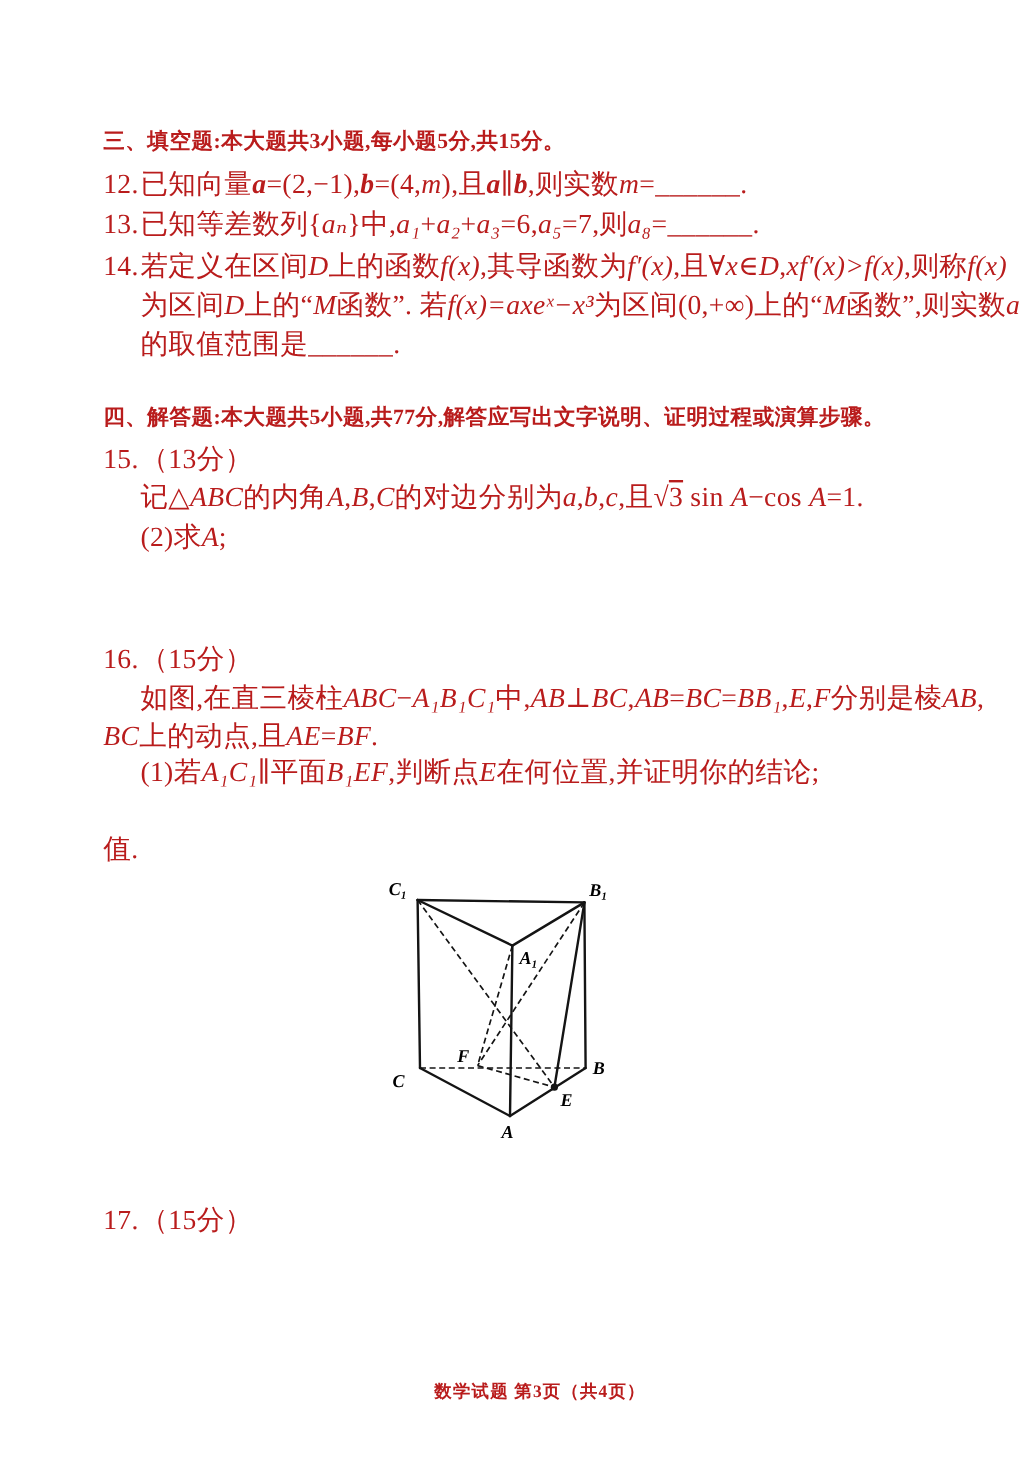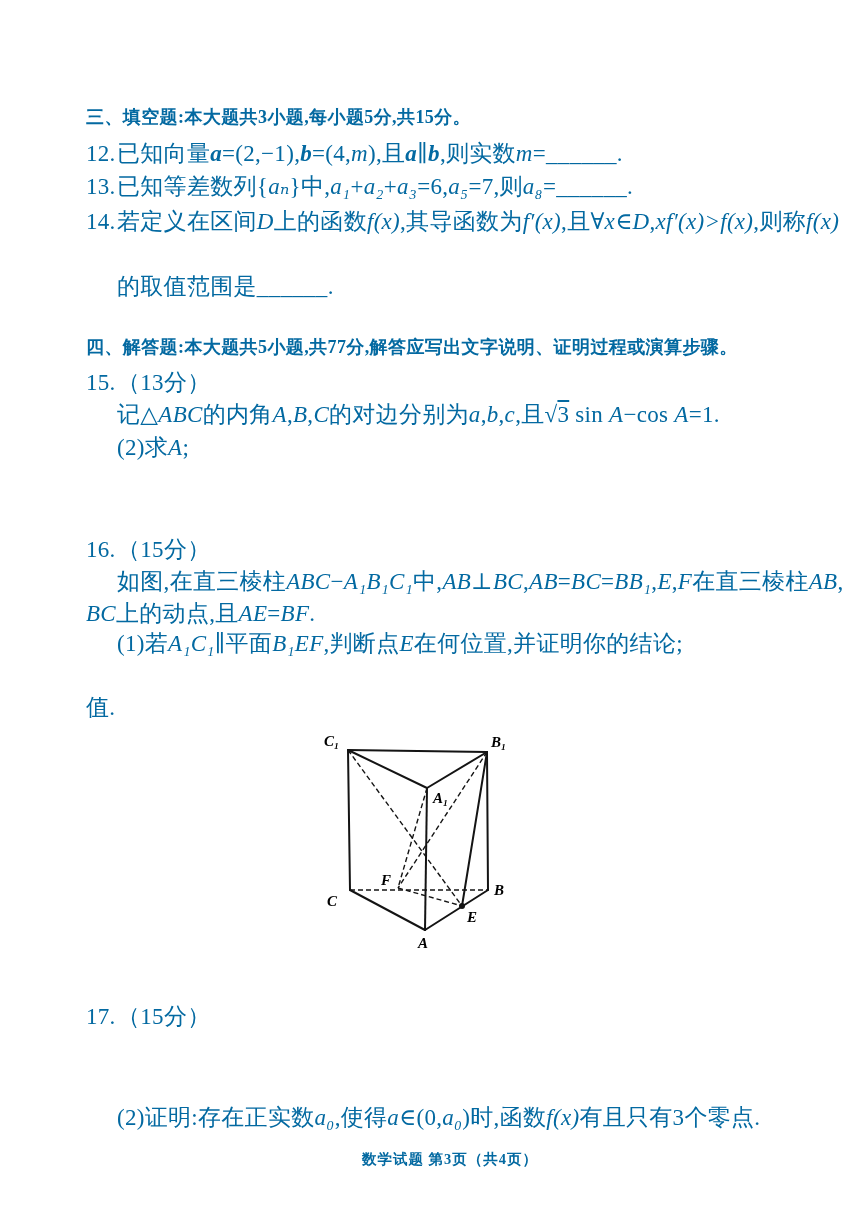--- a/index.html
+++ b/index.html
@@ -1,18 +1,18 @@
 <!DOCTYPE html>
 <html><head>
 <meta charset="utf-8">
 <style>
   html,body{margin:0;padding:0;background:#ffffff;}
   .page{
     position:relative;width:860px;height:1214px;background:#ffffff;
-    color:#0369a1;font-family:"Liberation Serif","DejaVu Serif","DejaVu Sans",serif;
+    color:#b91c1c;font-family:"Liberation Serif","DejaVu Serif","DejaVu Sans",serif;
     overflow:hidden;
   }
   .ln{position:absolute;white-space:nowrap;font-size:23px;line-height:1.3;letter-spacing:.3px;}
   .hd{font-weight:bold;font-size:18px;letter-spacing:.4px;}
   .num{display:inline-block;min-width:31px;}
   .ln i{font-style:italic;}
   .v{font-weight:bold;}
   .rad{text-decoration:overline;}
   .footer{position:absolute;left:0;width:860px;box-sizing:border-box;padding-left:40px;
     text-align:center;font-weight:bold;font-size:14.5px;letter-spacing:1px;top:1150px;}
@@ -31,34 +31,35 @@
     <span class="num">12.</span><span><span>已知向量</span><i class="v">a</i><span>=(2,−1),</span><i class="v">b</i><span>=(4,</span><i>m</i><span>),且</span><i class="v">a</i><span>∥</span><i class="v">b</i><span>,则实数</span><i>m</i><span>=</span><span>______</span><span>.</span></span>
   </div>
 
   <div class="ln" style="left:86px;top:172px">
     <span class="num">13.</span><span><span>已知等差数列{</span><i>aₙ</i><span>}中,</span><i>a₁</i><span>+</span><i>a₂</i><span>+</span><i>a₃</i><span>=6,</span><i>a₅</i><span>=7,则</span><i>a₈</i><span>=</span><span>______</span><span>.</span></span>
   </div>
 
   <div class="ln" style="left:86px;top:207px">
     <span class="num">14.</span><span><span>若定义在区间</span><i>D</i><span>上的函数</span><i>f(x)</i><span>,其导函数为</span><i>f′(x)</i><span>,且∀</span><i>x</i><span>∈</span><i>D</i><span>,</span><i>xf′(x)&gt;f(x)</i><span>,则称</span><i>f(x)</i></span>
   </div>
+  <div class="ln" style="left:117px;top:240px"><span>为区间</span><i>D</i><span>上的“</span><i>M</i><span>函数”. 若</span><i>f(x)=axeˣ−x³</i><span>为区间(0,+∞)上的“</span><i>M</i><span>函数”,则实数</span><i>a</i></div>
   <div class="ln" style="left:117px;top:272px"><span>的取值范围是</span><span>______</span><span>.</span></div>
 
   <div class="ln hd" style="left:86px;top:336px">四、解答题:本大题共5小题,共77分,解答应写出文字说明、证明过程或演算步骤。</div>
 
   <div class="ln" style="left:86px;top:368px">
     <span class="num">15.</span><span>（13分）</span>
   </div>
   <div class="ln" style="left:117px;top:400px"><span>记△</span><i>ABC</i><span>的内角</span><i>A</i><span>,</span><i>B</i><span>,</span><i>C</i><span>的对边分别为</span><i>a</i><span>,</span><i>b</i><span>,</span><i>c</i><span>,且</span><span>√</span><span class="rad">3</span><span> sin </span><i>A</i><span>−cos </span><i>A</i><span>=1.</span></div>
   <div class="ln" style="left:117px;top:433px"><span>(2)求</span><i>A</i><span>;</span></div>
 
   <div class="ln" style="left:86px;top:535px">
     <span class="num">16.</span><span>（15分）</span>
   </div>
-  <div class="ln" style="left:117px;top:567px"><span>如图,在直三棱柱</span><i>ABC</i><span>−</span><i>A₁B₁C₁</i><span>中,</span><i>AB</i><span>⊥</span><i>BC</i><span>,</span><i>AB</i><span>=</span><i>BC</i><span>=</span><i>BB₁</i><span>,</span><i>E</i><span>,</span><i>F</i><span>在直三棱柱</span><i>AB</i><span>,</span></div>
+  <div class="ln" style="left:117px;top:567px"><span>如图,在直三棱柱</span><i>ABC</i><span>−</span><i>A₁B₁C₁</i><span>中,</span><i>AB</i><span>⊥</span><i>BC</i><span>,</span><i>AB</i><span>=</span><i>BC</i><span>=</span><i>BB₁</i><span>,</span><i>E</i><span>,</span><i>F</i><span>分别是棱</span><i>AB</i><span>,</span></div>
   <div class="ln" style="left:86px;top:599px"><i>BC</i><span>上的动点,且</span><i>AE</i><span>=</span><i>BF</i><span>.</span></div>
   <div class="ln" style="left:117px;top:629px"><span>(1)若</span><i>A₁C₁</i><span>∥平面</span><i>B₁EF</i><span>,判断点</span><i>E</i><span>在何位置,并证明你的结论;</span></div>
   <div class="ln" style="left:86px;top:693px"><span>值.</span></div>
 
   <svg class="fig" width="240" height="235" viewBox="0 0 240 235">
 
     <g stroke="#141414" stroke-width="1.4" stroke-dasharray="5,3" fill="none">
       <line x1="50" y1="165" x2="188" y2="165"></line>
       <line x1="48" y1="25" x2="162" y2="181"></line>
       <line x1="187" y1="27" x2="98" y2="163"></line>
@@ -85,17 +86,16 @@
     <text class="flb" x="27" y="181">C</text>
     <text class="flb" x="194" y="170">B</text>
     <text class="flb" x="118" y="223">A</text>
     <text class="flb" x="81" y="160">F</text>
     <text class="flb" x="167" y="197">E</text>
   </svg>
 
   <div class="ln" style="left:86px;top:1002px">
     <span class="num">17.</span><span>（15分）</span>
   </div>
-  <div class="ln" style="left:117px;top:1103px"><span>(2)证明:存在正实数</span><i>a₀</i><span>,使得</span><i>a</i><span>∈(0,</span><i>a₀</i><span>)时,函数</span><i>f(x)</i><span>有且只有3个零点.</span></div>
 
   <div class="footer">数学试题 第3页（共4页）</div>
 
 </div>
 
 </body></html>

